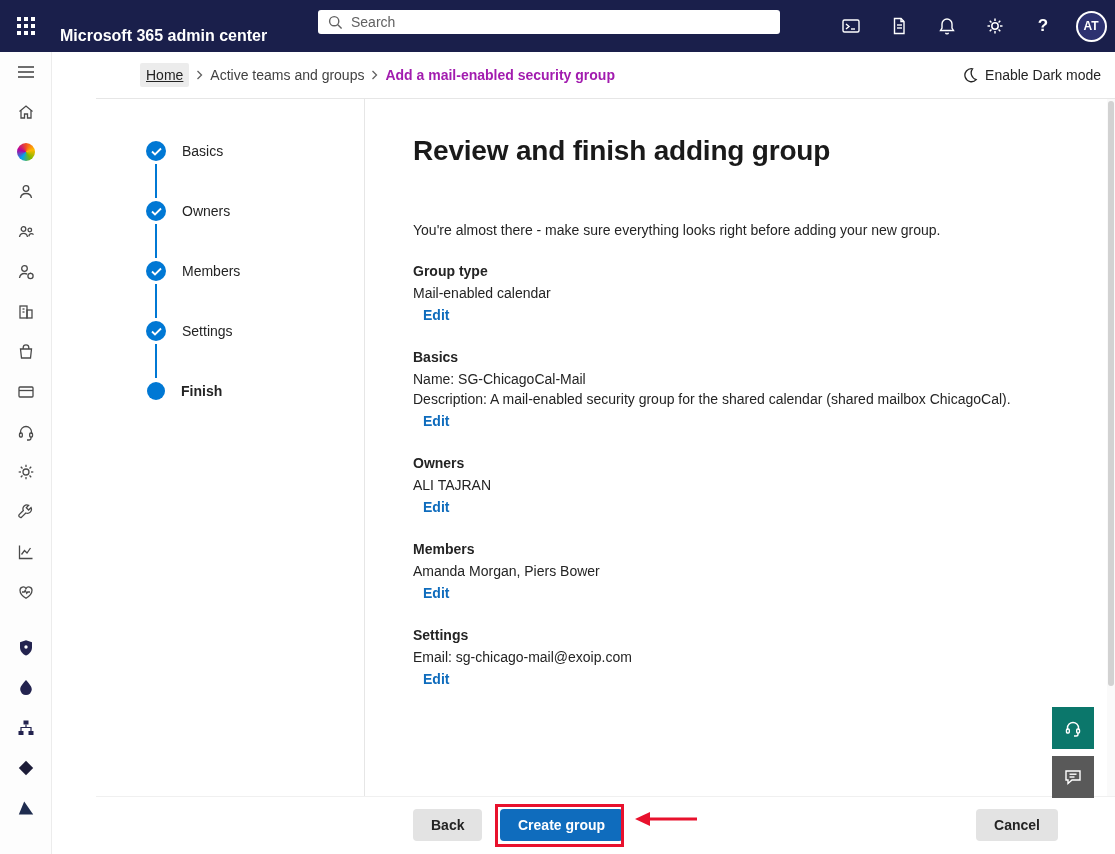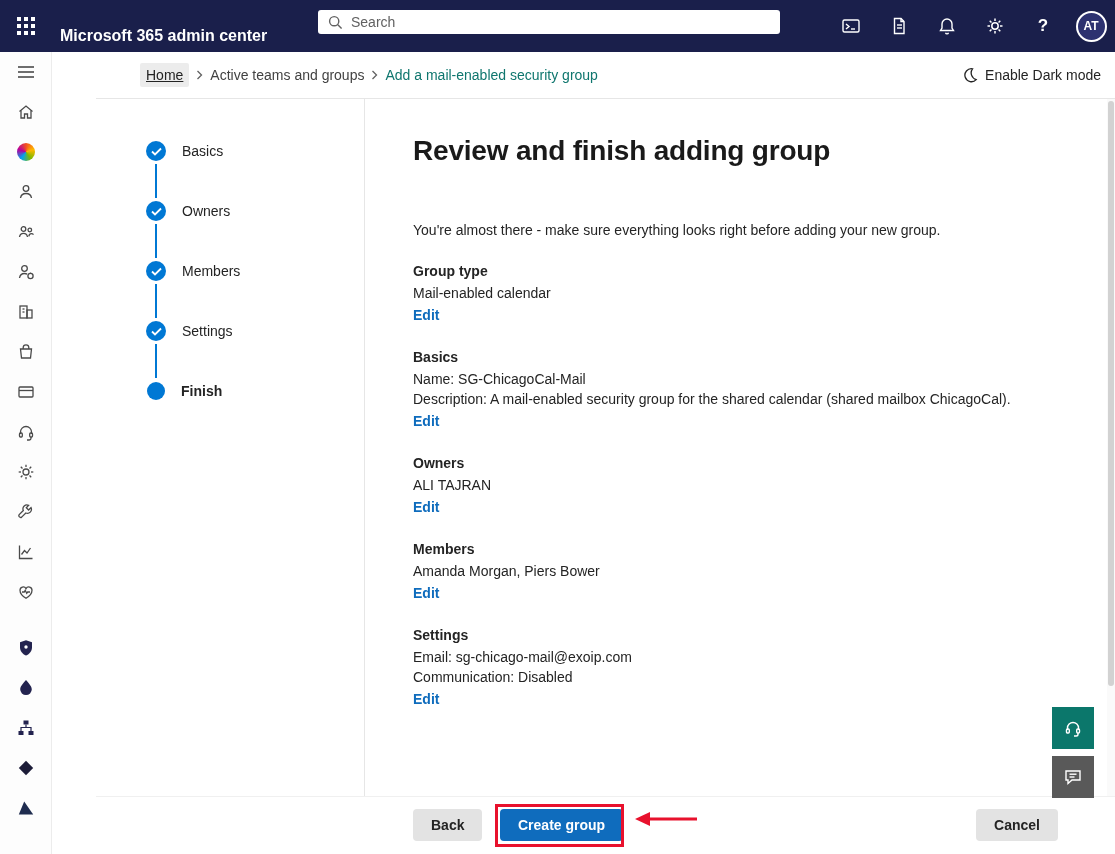--- a/index.html
+++ b/index.html
@@ -52,21 +52,21 @@
   }
 
   
   .breadcrumb {
     position:absolute; left:52px; top:52px; right:0; height:46px; background:#fff;
     display:flex; align-items:center; padding:0 12px 0 88px; font-size:14px; z-index:30;
   }
   .crumb-home { background:#ececec; padding:4px 6px; border-radius:2px; text-decoration:underline; color:#242424; border:none; font-size:14px; }
   .crumb-sep { margin:0 7px; display:flex; align-items:center; }
   .crumb { color:#424242; background:none; border:none; font-size:14px; }
-  .crumb-current { color:#0f766e; }
+  .crumb-current { color:#a21caf;font-weight:bold; }
   .darkmode { margin-left:auto; display:flex; align-items:center; gap:7px; color:#242424; background:none; border:none; font-size:14px; padding-right:2px; }
 
   .top-divider { position:absolute; left:96px; top:98px; right:0; height:1px; background:#e6e6e6; z-index:20; }
 
   
   .wizard { position:absolute; left:96px; top:99px; width:269px; bottom:58px; border-right:1px solid #e6e6e6; background:#fff; }
   .steps { margin-top:22px; list-style:none; }
   .step { position:relative; height:60px; display:flex; align-items:center; padding-left:50px; gap:16px; }
   .step:not(:last-child)::after {
     content:""; position:absolute; left:59px; top:43px; width:2px; height:34px; background:#0078d4;
@@ -80,21 +80,21 @@
   .step.current .step-label { font-weight:700; }
 
   
   .main { position:absolute; left:365px; top:99px; right:8px; bottom:58px; padding-left:48px; overflow:hidden; background:#fff; }
   .page-title { font-size:28px; font-weight:700; color:#1a1a1a; margin-top:36px; letter-spacing:-0.2px; }
   .intro { margin-top:55px; font-size:14px; color:#242424; }
   .section { margin-top:25px; }
   .sec-heading { font-size:14px; font-weight:700; color:#242424; margin-bottom:4px; }
   .sec-line { font-size:14px; color:#242424; line-height:20px; }
   .sec-line:empty { display:none; }
-  .edit-link { display:inline-block; margin-top:4px; background:none; border:none; color:#0f6cbd; font-size:14px; font-weight:600; padding:0; }
+  .edit-link { display:inline-block; margin-top:4px; background:none; border:none; color:#0f6cbd; font-size:14px; font-weight:600; padding:0;margin-left:10px; }
 
   
   .footer { position:absolute; left:52px; right:0; bottom:0; height:58px; background:#fff; z-index:45; }
   .footer::before { content:""; position:absolute; left:44px; right:0; top:0; height:1px; background:#f0f0f0; }
   .btn { height:32px; border:none; border-radius:4px; font-size:14px; font-weight:600; padding:0 18px; }
   .btn-gray { background:#e3e3e3; color:#242424; }
   .btn-primary { background:#0f6cbd; color:#fff; }
   .btn-back { position:absolute; left:361px; top:13px; }
   .btn-create { position:absolute; left:448px; top:13px; }
   .btn-cancel { position:absolute; right:57px; top:13px; }
@@ -411,21 +411,20 @@
   <section class="section">
     <div class="sec-heading">Members</div>
     <div class="sec-line">Amanda Morgan, Piers Bower</div>
     
     <button class="edit-link">Edit</button>
   </section>
 
   <section class="section">
     <div class="sec-heading">Settings</div>
     <div class="sec-line">Email: sg-chicago-mail@exoip.com</div>
-    <div class="sec-line">Communication: Disabled</div>
     <button class="edit-link">Edit</button>
   </section>
 </main>
 
 <footer class="footer">
   <button class="btn btn-gray btn-back">Back</button>
   <button class="btn btn-primary btn-create">Create group</button>
   <span class="annotation-box"></span>
   <span class="annotation-arrow">
     <svg width="68" height="18" viewBox="0 0 68 18">

